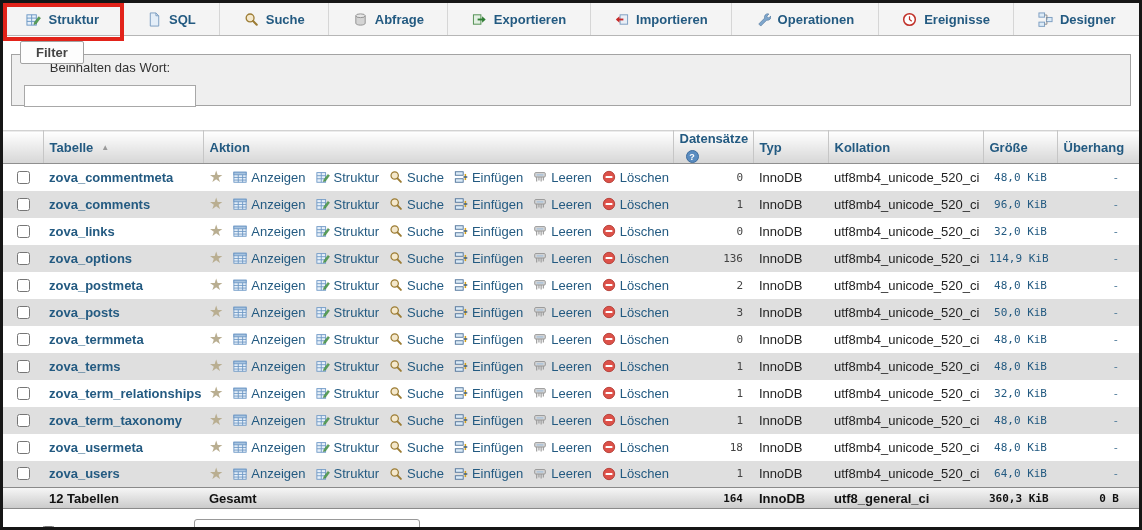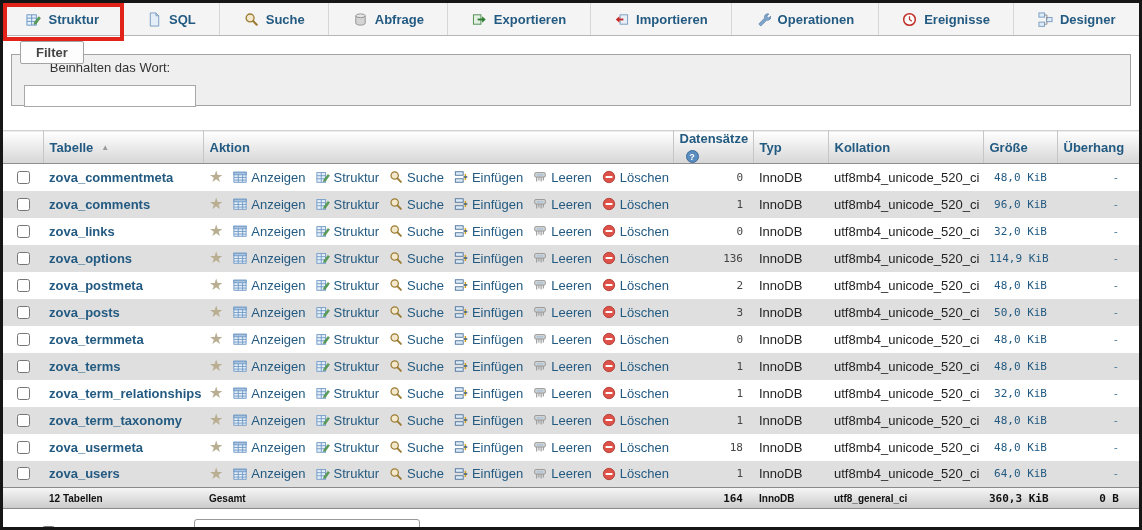--- a/index.html
+++ b/index.html
@@ -41,21 +41,21 @@
   .action-wrap { display: flex; align-items: center; gap: 10px; }
   .act { color: #235a81; text-decoration: none; display: inline-flex; align-items: center; gap: 4px;
          font-size: 13px; cursor: pointer; }
   .act .icn svg { width: 14px; height: 14px; }
   .star { color: #b9ae91; font-size: 16px; line-height: 1; cursor: pointer; }
   .mono { font-family: "DejaVu Sans Mono", monospace; font-size: 11px; }
   .c-rows { text-align: right; color: #444; padding-right: 10px; }
   .c-size { text-align: right; color: #235a81; padding-right: 10px; }
   .c-over { text-align: right; color: #4d7a99; padding-right: 20px; }
   tfoot tr { background: linear-gradient(#f6f6f6, #c9c9c9); }
-  tfoot td { height: 21px; font-size: 10px; font-weight: bold; color: #111; padding: 0 6px;
+  tfoot td { height: 21px; font-size: 13px; font-weight: bold; color: #111; padding: 0 6px;
          border-top: 1px solid #8a8a8a; border-bottom: 1px solid #8a8a8a; white-space: nowrap; }
   tfoot .mono { font-weight: bold; color: #111; }
   .sort-arrow { font-size: 8px; color: #9a9a9a; margin-left: 8px; vertical-align: 2px; }
   .help { display: inline-block; width: 13px; height: 13px; border-radius: 50%; background: #5a8cc0;
          border: 1px solid #3f6d9e; color: #fff; font-size: 9px; line-height: 12px; text-align: center;
          font-weight: bold; margin-left: 6px; vertical-align: -2px; cursor: pointer; }
   
   .bottombar { display: flex; align-items: center; margin: 10px 10px 0 8px; }
   .checkall-box { margin-left: 16px; }
   .checkall-label { color: #235a81; font-size: 13px; margin-left: 7px; cursor: pointer; }

